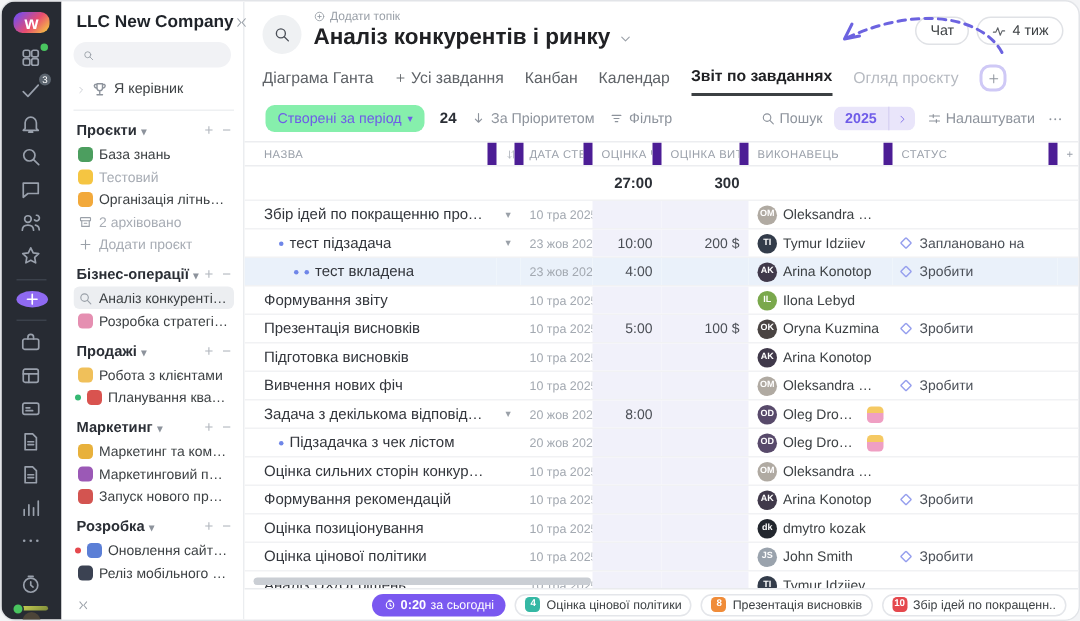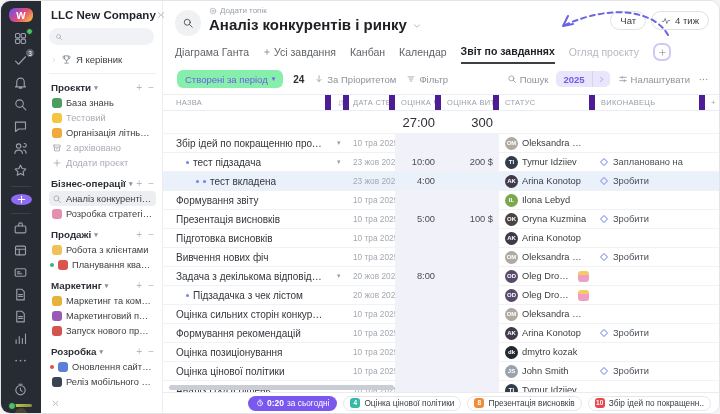--- a/index.html
+++ b/index.html
@@ -81,21 +81,21 @@
   .year-group{display:flex;border-radius:5px;overflow:hidden;cursor:pointer;}
   .year{background:#e9e5fa;color:#6e5be8;font-size:9.5px;font-weight:bold;padding:2.5px 7px;}
   .year-next{background:#e9e5fa;color:#6e5be8;padding:2.5px 5px;border-left:1px solid #d9d3f3;display:flex;align-items:center;}
   .year-next svg{width:7px;height:7px;}
   
   .table{flex:1;position:relative;overflow:hidden;border-top:1px solid #ecedf0;}
   .trow{display:grid;grid-template-columns:168px 16px 48px 46px 58px 96px 1fr 14px;align-items:center;height:19px;border-bottom:1px solid #f1f2f4;font-size:10px;color:#33363c;}
   .trow.thead{height:16px;font-size:7.5px;color:#9aa0aa;letter-spacing:.3px;border-bottom:1px solid #ecedf0;}
   .thead .cell{border-right:6px solid #4c1d95;height:100%;display:flex;align-items:center;}
   .thead .cell:last-child{border-right:none;}
-  .trow.summary{height:23px;font-weight:normal;font-size:13px;color:#2b2f36;}
+  .trow.summary{height:23px;font-weight:bold;font-size:10px;color:#2b2f36;}
   .cell{padding:0 6px;overflow:hidden;white-space:nowrap;height:100%;display:flex;align-items:center;}
   .c-name{padding-left:13px;}
   .c-num{justify-content:flex-end;}
   .tint{background:#f1f1fa;}
   .trow.sel .cell{background:#eaf1fa;}
   .bullet{width:3px;height:3px;border-radius:50%;background:#6f86e8;flex-shrink:0;margin-right:4px;}
   .rcaret{color:#9aa0a8;font-size:7px;}
   .c-date{font-size:8.3px;color:#a3a9b1;}
   .c-est{font-size:9.3px;color:#4a4e55;}
   .avatar{width:13px;height:13px;border-radius:50%;color:#fff;font-size:6px;font-weight:bold;display:flex;align-items:center;justify-content:center;flex-shrink:0;margin-right:4px;}
@@ -533,24 +533,24 @@
           <div class="cell">
             <span>ДАТА СТВОР..</span>
           </div>
           <div class="cell">
             <span>ОЦІНКА ЧАСУ</span>
           </div>
           <div class="cell">
             <span>ОЦІНКА ВИТРАТ</span>
           </div>
           <div class="cell">
+            <span>ВИКОНАВЕЦЬ</span>
+          </div>
+          <div class="cell">
             <span>СТАТУС</span>
-          </div>
-          <div class="cell">
-            <span>ВИКОНАВЕЦЬ</span>
           </div>
           <div class="cell">
             <span>+</span>
           </div>
         </div>
       <div class="trow summary">
         <div class="cell c-name"></div>
           <div class="cell"></div>
           <div class="cell"></div>
         <div class="cell c-num">27:00</div>

